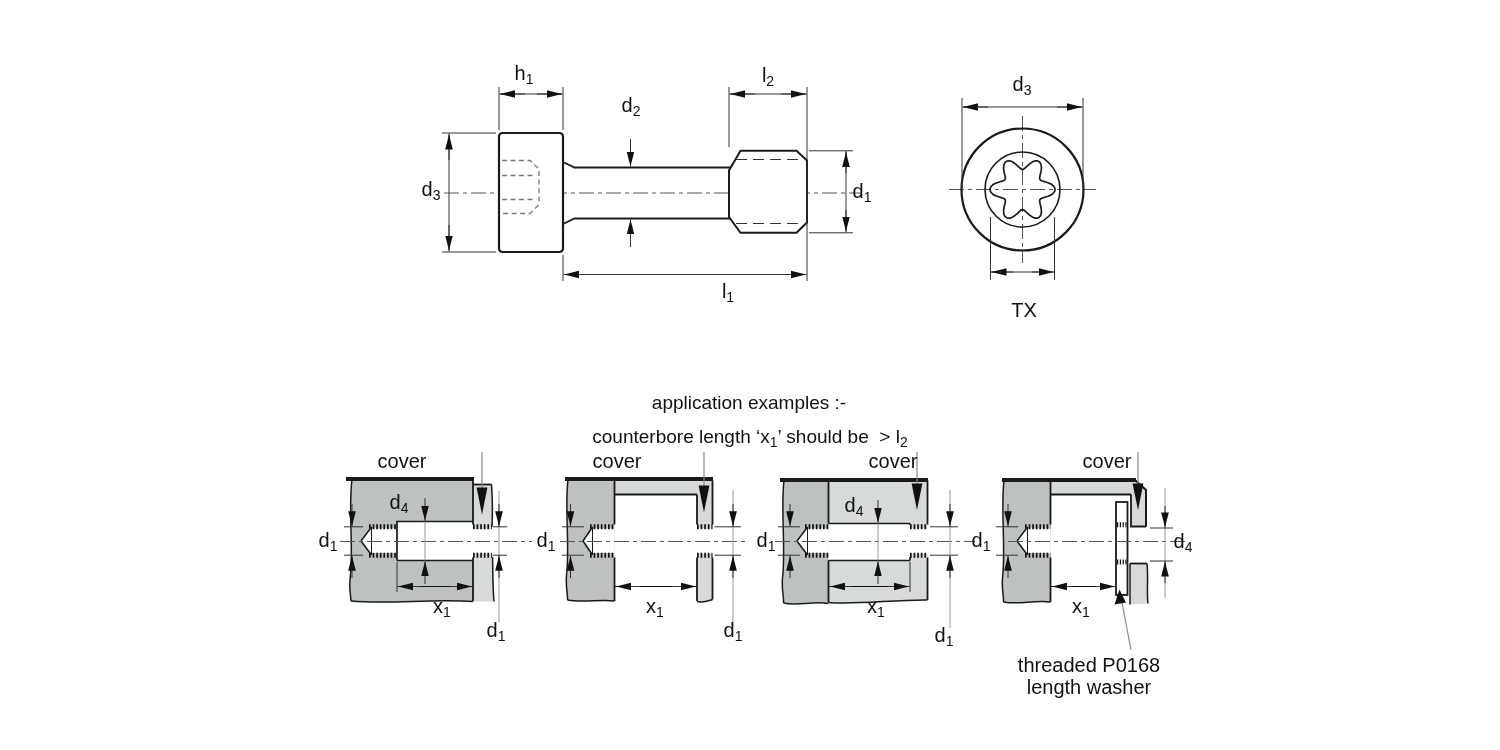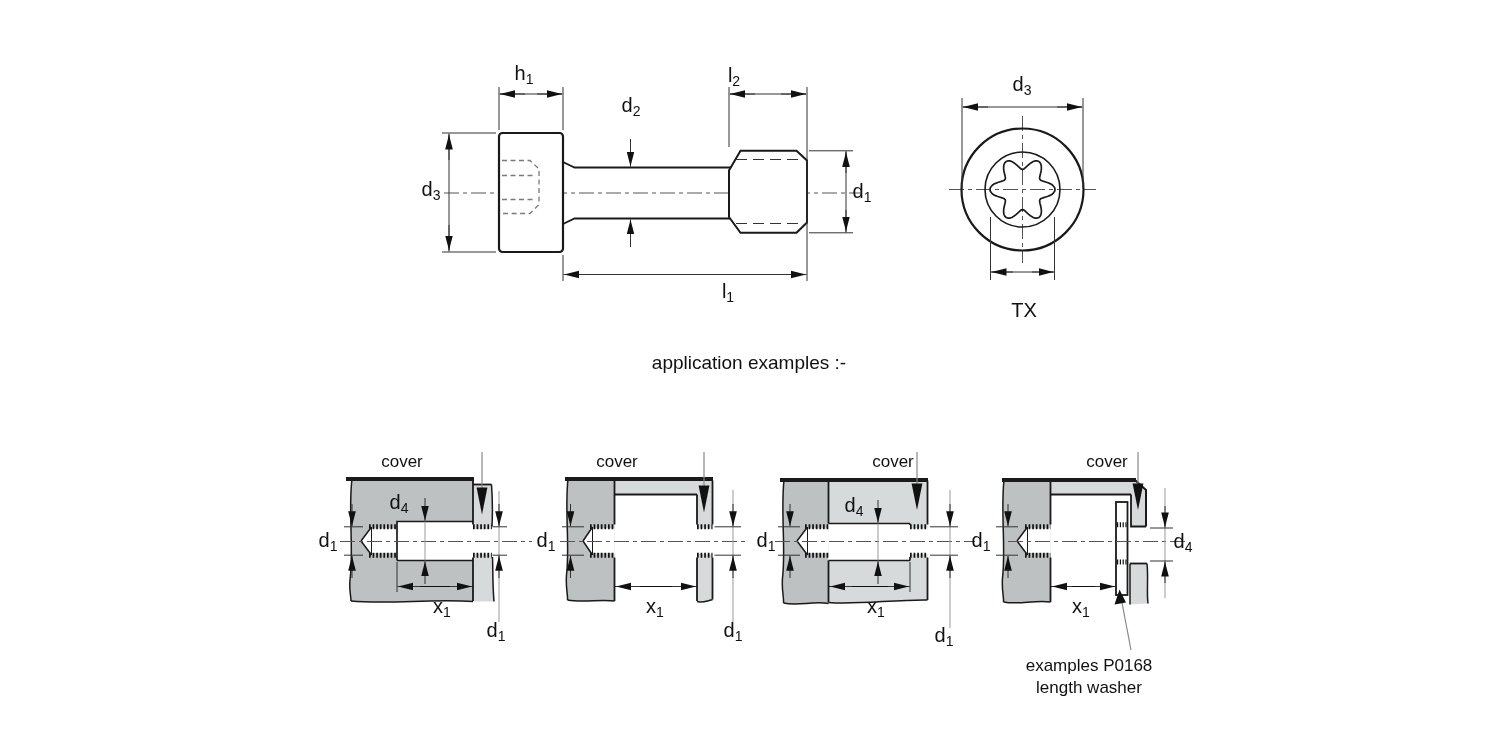--- a/index.html
+++ b/index.html
@@ -2,22 +2,22 @@
 <html><head>
 <meta charset="utf-8">
 <style>
   html,body{margin:0;padding:0;background:#fff;}
   .canvas{position:relative;width:1304px;height:750px;background:#fff;overflow:hidden;
           font-family:"Liberation Sans",sans-serif;color:#111;}
   svg{position:absolute;left:0;top:0;}
   .lbl{position:absolute;transform:translate(-50%,-50%);font-size:20px;line-height:1;
        white-space:nowrap;color:#111;}
   .lbl .sub{font-size:14px;vertical-align:-4px;}
-  .lbl.small{font-size:17px;}
-  .lbl.note{font-size:19px;}
+  .lbl.small{font-size:20px;}
+  .lbl.note{font-size:19px;margin-top:40px;}
   .lbl.note .sub{font-size:14px;vertical-align:-4px;}
 </style>
 </head>
 <body>
 
 <div class="canvas">
 
 <svg width="1500" height="750" viewBox="0 0 1500 750">
   <defs>
     <marker id="arr" markerUnits="userSpaceOnUse" markerWidth="15.5" markerHeight="9" refX="15" refY="4.5" orient="auto">
@@ -282,30 +282,31 @@
       <path d="M1051,586.5 L1115.5,586.5" stroke="#111" stroke-width="1.2" fill="none"></path>
       <path d="M1072,586.5 L1052,586.5" stroke="#333" stroke-width="1" marker-end="url(#arr)" fill="none"></path>
       <path d="M1095,586.5 L1115,586.5" stroke="#333" stroke-width="1" marker-end="url(#arr)" fill="none"></path>
       <path d="M1121.5,600 L1131,650" stroke="#888" stroke-width="1.2" fill="none"></path>
       <polygon points="1114.5,604.5 1126,602.5 1119.5,589.5" fill="#111"></polygon>
     </g>
   </g>
 </svg>
 
   <div class="lbl" style="left:524px;top:74px"><span>h</span><span class="sub">1</span></div>
-  <div class="lbl" style="left:734px;top:76px"><span>l</span><span class="sub">2</span></div>
+  <div class="lbl" style="left:768px;top:76px"><span>l</span><span class="sub">2</span></div>
   <div class="lbl" style="left:631px;top:106px"><span>d</span><span class="sub">2</span></div>
   <div class="lbl" style="left:431px;top:190px"><span>d</span><span class="sub">3</span></div>
   <div class="lbl" style="left:862px;top:192px"><span>d</span><span class="sub">1</span></div>
   <div class="lbl" style="left:728px;top:292px"><span>l</span><span class="sub">1</span></div>
 
   <div class="lbl" style="left:1022px;top:85px"><span>d</span><span class="sub">3</span></div>
   <div class="lbl" style="left:1024px;top:310px"><span>TX</span></div>
 
   <div class="lbl note" style="left:749px;top:362px"><span>application examples :-</span></div>
+  <div class="lbl note" style="left:750px;top:398px"><span>counterbore length ‘x</span><span class="sub">1</span><span>’ should be &nbsp;&gt; l</span><span class="sub">2</span></div>
 
   <div class="lbl small" style="left:402px;top:461px"><span>cover</span></div>
   <div class="lbl" style="left:399px;top:503px"><span>d</span><span class="sub">4</span></div>
   <div class="lbl" style="left:328px;top:541px"><span>d</span><span class="sub">1</span></div>
   <div class="lbl" style="left:442px;top:607px"><span>x</span><span class="sub">1</span></div>
   <div class="lbl" style="left:496px;top:631px"><span>d</span><span class="sub">1</span></div>
 
   <div class="lbl small" style="left:617px;top:461px"><span>cover</span></div>
   <div class="lbl" style="left:546px;top:541px"><span>d</span><span class="sub">1</span></div>
   <div class="lbl" style="left:655px;top:607px"><span>x</span><span class="sub">1</span></div>
@@ -314,16 +315,16 @@
   <div class="lbl small" style="left:893px;top:461px"><span>cover</span></div>
   <div class="lbl" style="left:854px;top:506px"><span>d</span><span class="sub">4</span></div>
   <div class="lbl" style="left:766px;top:541px"><span>d</span><span class="sub">1</span></div>
   <div class="lbl" style="left:876px;top:607px"><span>x</span><span class="sub">1</span></div>
   <div class="lbl" style="left:944px;top:636px"><span>d</span><span class="sub">1</span></div>
 
   <div class="lbl small" style="left:1107px;top:461px"><span>cover</span></div>
   <div class="lbl" style="left:981px;top:541px"><span>d</span><span class="sub">1</span></div>
   <div class="lbl" style="left:1183px;top:542px"><span>d</span><span class="sub">4</span></div>
   <div class="lbl" style="left:1081px;top:607px"><span>x</span><span class="sub">1</span></div>
-  <div class="lbl small" style="left:1089px;top:665px"><span>examples P0168</span></div>
+  <div class="lbl small" style="left:1089px;top:665px"><span>threaded P0168</span></div>
   <div class="lbl small" style="left:1089px;top:687px"><span>length washer</span></div>
 
 </div>
 
 </body></html>

